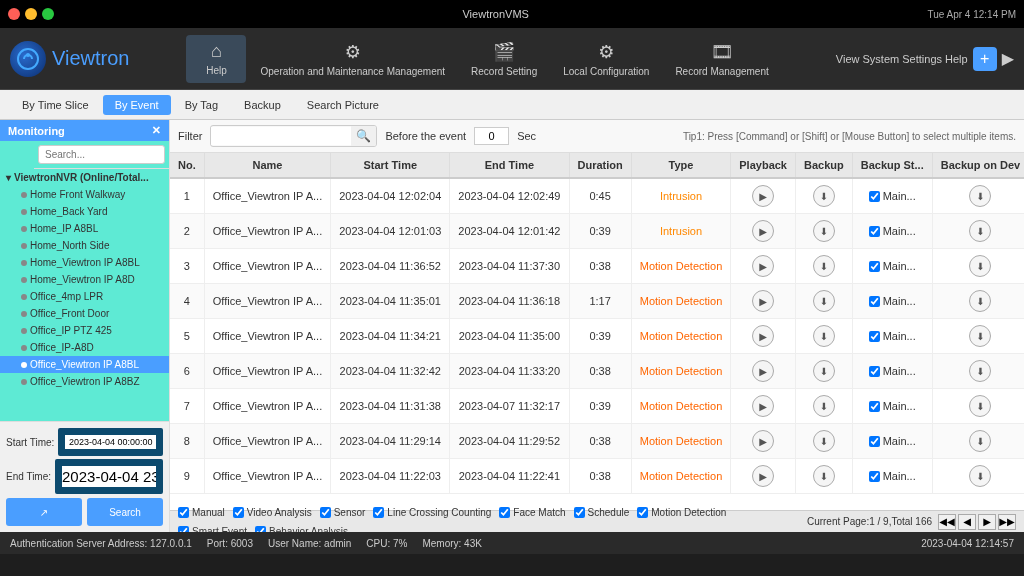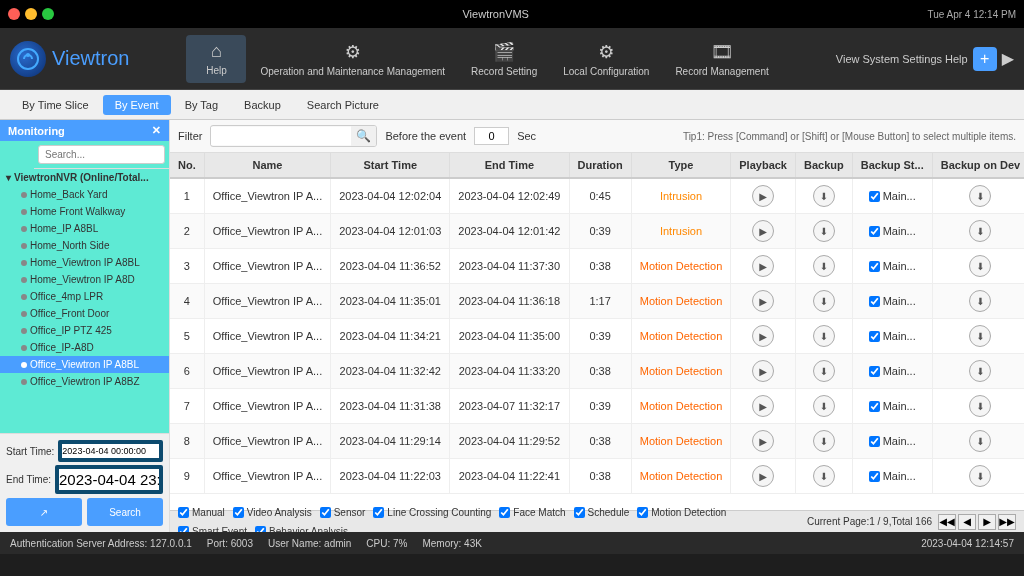--- a/index.html
+++ b/index.html
@@ -43,21 +43,21 @@
     .sidebar-search { padding: 4px; border-bottom: 1px solid #ddd; margin-left: 34px; }
     .sidebar-search input { width: 100%; padding: 3px 6px; font-size: 10px; border: 1px solid #ccc; border-radius: 3px; }
     .sidebar-tree { flex: 1; overflow-y: auto; font-size: 10px; }
     .tree-item { display: flex; align-items: center; gap: 3px; padding: 3px 6px; cursor: pointer; color: #333; white-space: nowrap; overflow: hidden; text-overflow: ellipsis; }
     .tree-item.selected { background: #4a9eff; color: white; }
     .tree-item.parent { font-weight: bold; }
     .tree-indent { width: 12px; flex-shrink: 0; }
     .tree-dot { width: 6px; height: 6px; background: #888; border-radius: 50%; flex-shrink: 0; }
     .sidebar-footer { padding: 6px; background: #f0f0f0; border-top: 1px solid #ddd; font-size: 10px; }
     .sidebar-footer .time-row { display: flex; align-items: center; gap: 4px; margin-bottom: 3px; }
-    .sidebar-footer input { flex: 1; padding: 2px 0; font-size: 10px; border: 4px solid #0c4a6e; border-radius: 2px; }
+    .sidebar-footer input { flex: 1; padding: 2px 0; font-size: 10px; border: 7px solid #0c4a6e; border-radius: 2px; text-align: center; }
     .sidebar-footer-btn { display: flex; gap: 5px; margin-top: 4px; }
     .sidebar-footer-btn button { flex: 1; padding: 3px 6px; font-size: 10px; background: #4a9eff; color: white; border: none; border-radius: 3px; cursor: pointer; }
     .sidebar-export-btn { width: 28px; height: 28px; background: #4a9eff; color: white; border: none; border-radius: 3px; cursor: pointer; font-size: 14px; }
 
     
     .content { flex: 1; display: flex; flex-direction: column; background: white; overflow: hidden; }
 
     
     .filter-bar { background: #f8f8f8; padding: 5px 8px; display: flex; align-items: center; gap: 8px; border-bottom: 1px solid #ddd; font-size: 11px; }
     .filter-search { display: flex; align-items: center; border: 1px solid #ccc; border-radius: 3px; overflow: hidden; }
@@ -169,26 +169,26 @@
       <input type="text" placeholder="Search..." style="">
     </div>
     <div class="sidebar-tree">
       <div class="tree-item parent">
         <span>▾</span>
         <span>ViewtronNVR (Online/Total...</span>
       </div>
       <div class="tree-item">
         <span class="tree-indent"></span>
         <span class="tree-dot"></span>
+        <span>Home Front Walkway</span>
+      </div>
+      <div class="tree-item">
+        <span class="tree-indent"></span>
+        <span class="tree-dot"></span>
         <span>Home_Back Yard</span>
-      </div>
-      <div class="tree-item">
-        <span class="tree-indent"></span>
-        <span class="tree-dot"></span>
-        <span>Home Front Walkway</span>
       </div>
       <div class="tree-item">
         <span class="tree-indent"></span>
         <span class="tree-dot"></span>
         <span>Home_IP A8BL</span>
       </div>
       <div class="tree-item">
         <span class="tree-indent"></span>
         <span class="tree-dot"></span>
         <span>Home_North Side</span>

